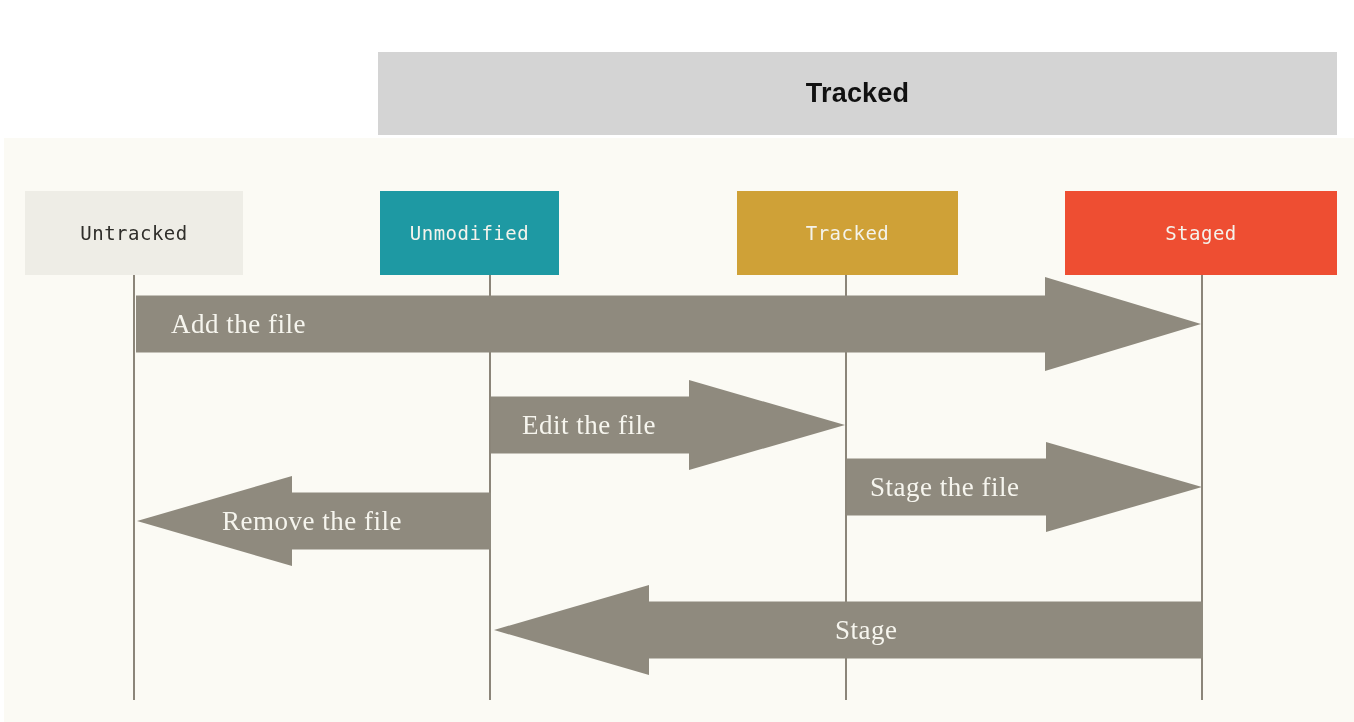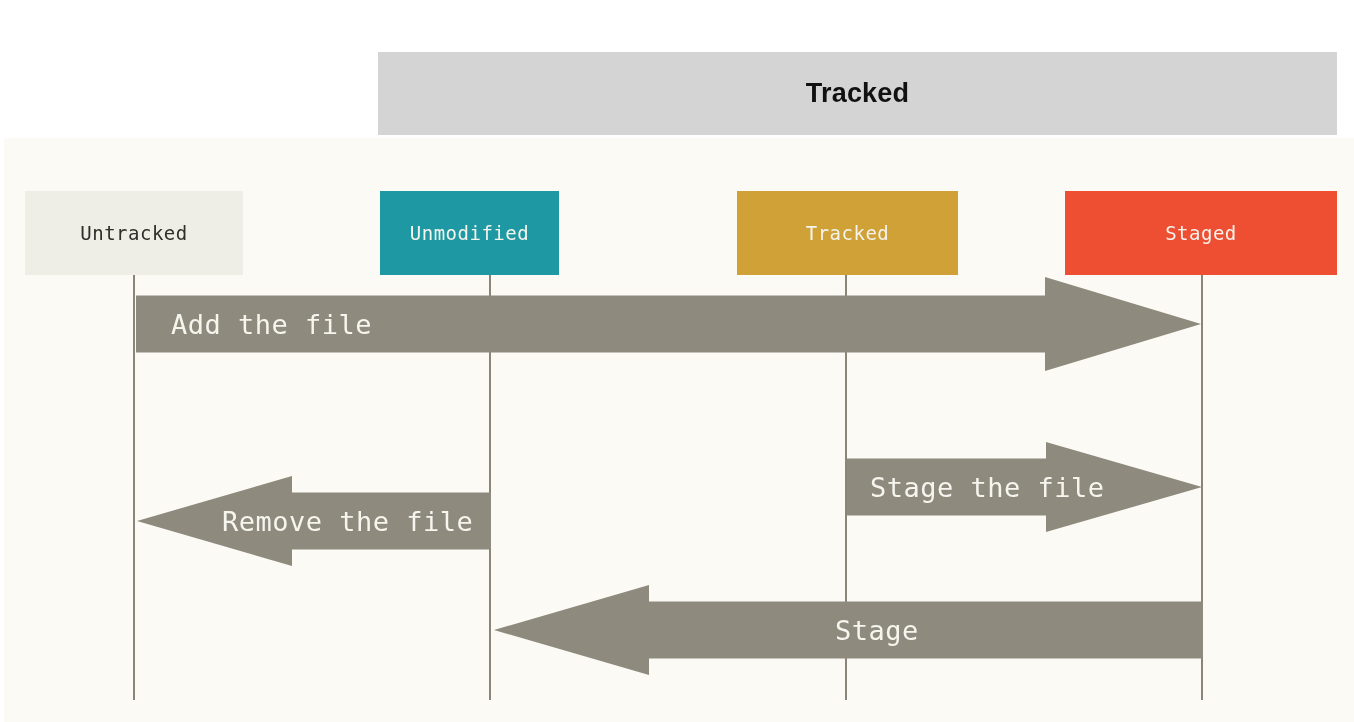--- a/index.html
+++ b/index.html
@@ -64,21 +64,21 @@
     border-top:45px solid transparent;
     border-bottom:45px solid transparent;
   }
   .arrow.dir-right .shaft{left:0;right:155px;}
   .arrow.dir-right .head{right:0;border-left:156px solid var(--arrow,#8f8a7e);}
   .arrow.dir-left .shaft{left:154px;right:0;}
   .arrow.dir-left .head{left:0;border-right:155px solid var(--arrow,#8f8a7e);}
   .arrow .arrow-label{
     position:absolute;top:50%;transform:translateY(-50%);
     font-size:27px;line-height:1;color:var(--arrow_text,#f6f5ee);
-    white-space:nowrap;letter-spacing:0.5px;
+    white-space:nowrap;letter-spacing:0.5px;font-family:Liberation Serif, serif;
   }
 
   .arrow-add{left:136px;top:277px;width:1065px;height:94px;}
   .arrow-add .shaft{right:157px;}
   .arrow-add .head{border-top-width:47px;border-bottom-width:47px;border-left-width:158px;}
   .arrow-add .arrow-label{left:35px;}
 
   .arrow-edit{left:491px;top:380px;width:354px;height:90px;}
   .arrow-edit .arrow-label{left:31px;}
 
@@ -111,20 +111,25 @@
   <div class="state-box state-unmodified">Unmodified</div>
   <div class="state-box state-modified">Tracked</div>
   <div class="state-box state-staged">Staged</div>
 
   <div class="arrow dir-right arrow-add">
     <div class="shaft"></div>
     <div class="head"></div>
     <span class="arrow-label">Add the file</span>
   </div>
 
+  <div class="arrow dir-right arrow-edit">
+    <div class="shaft"></div>
+    <div class="head"></div>
+    <span class="arrow-label">Edit the file</span>
+  </div>
 
   <div class="arrow dir-right arrow-stage">
     <div class="shaft"></div>
     <div class="head"></div>
     <span class="arrow-label">Stage the file</span>
   </div>
 
   <div class="arrow dir-left arrow-remove">
     <div class="shaft"></div>
     <div class="head"></div>

